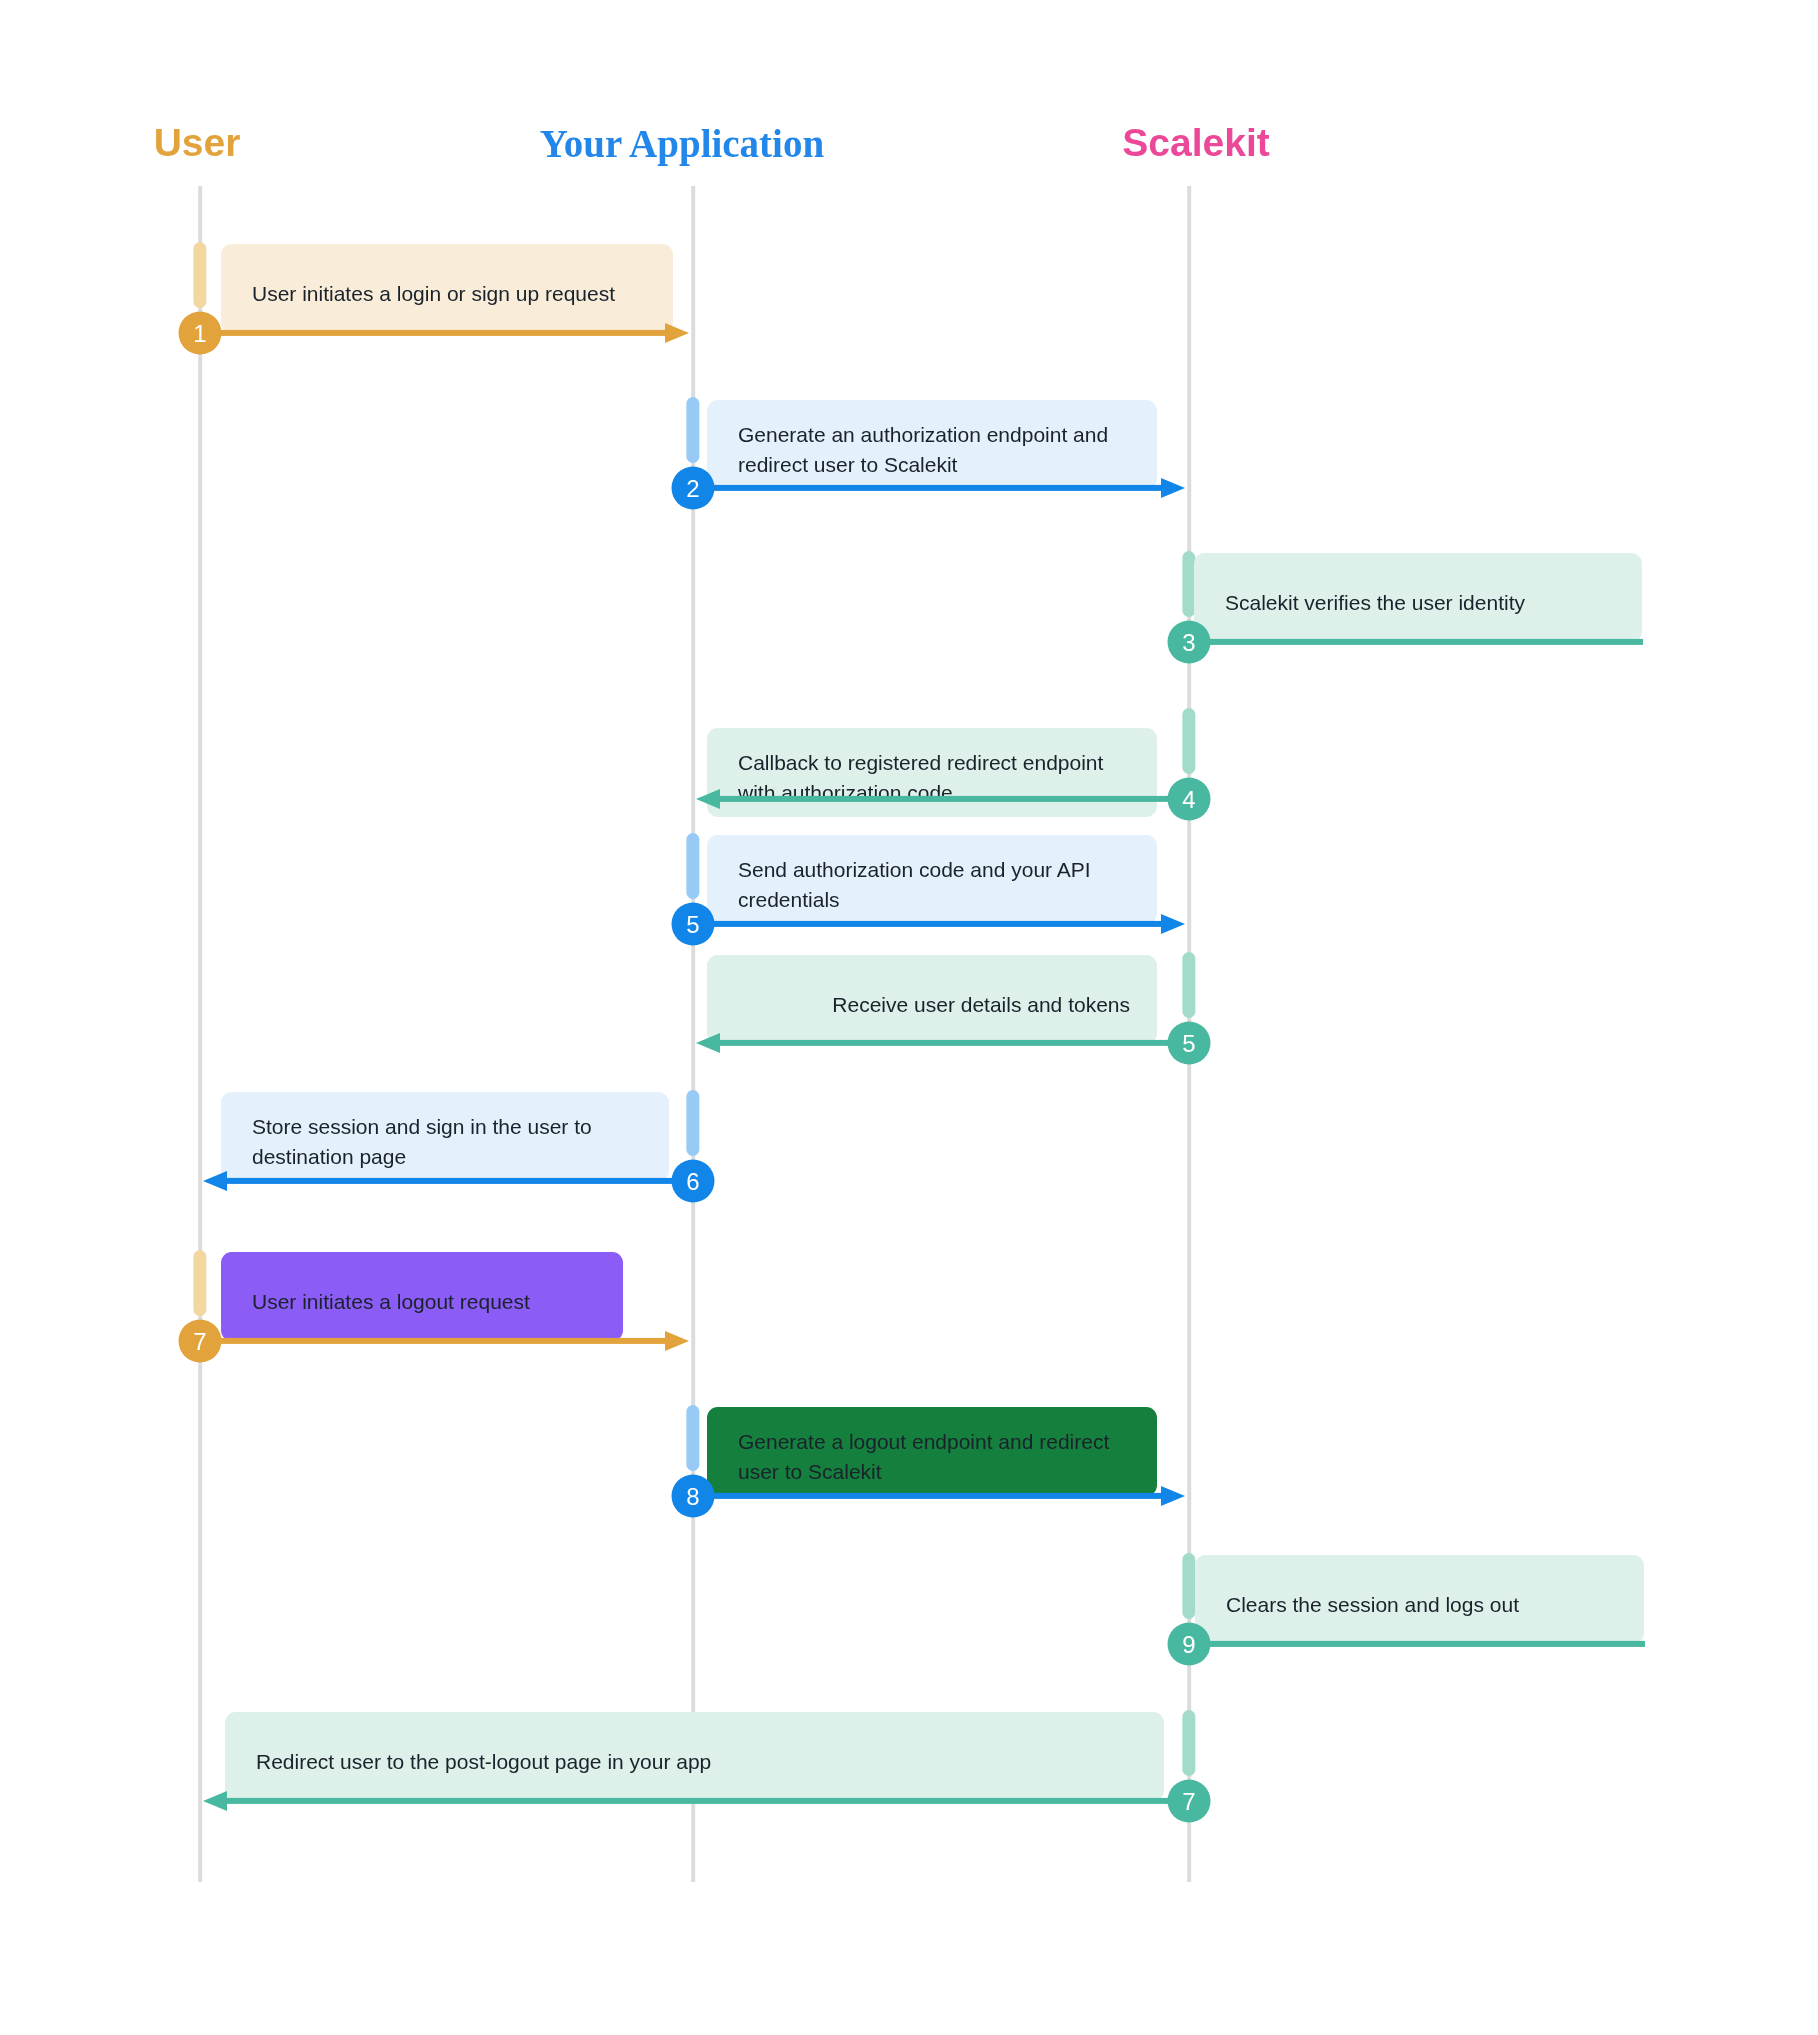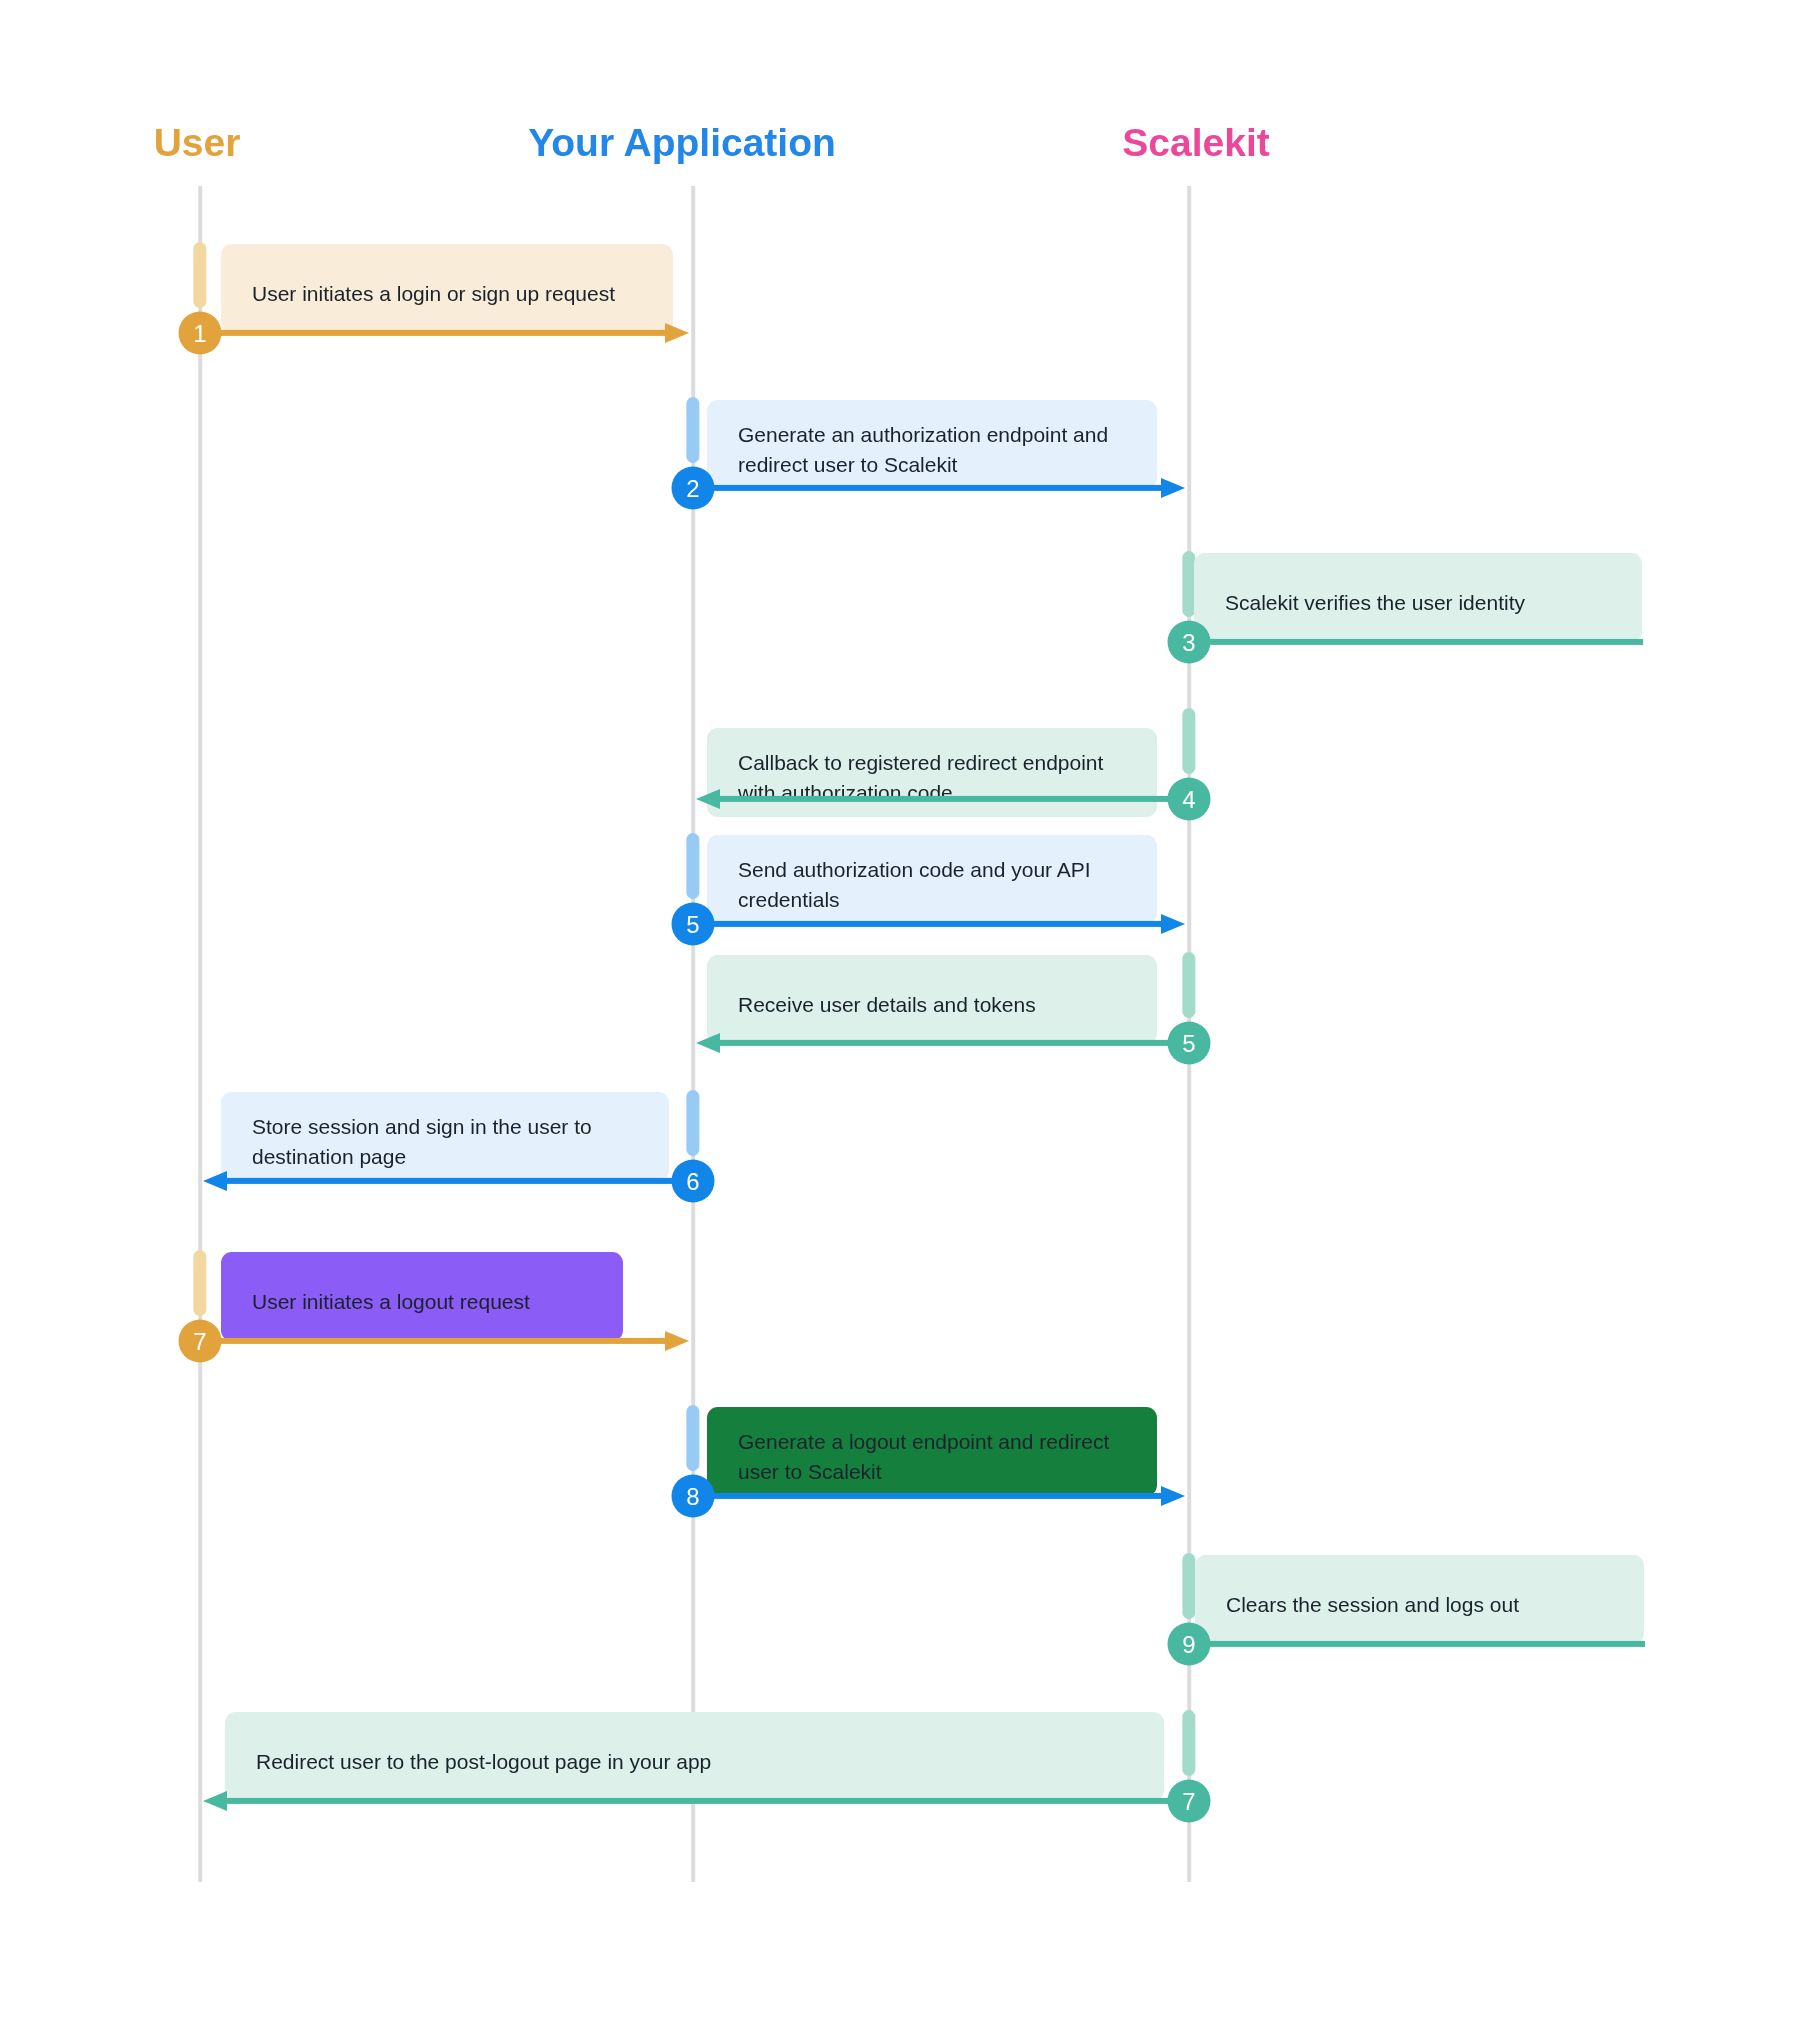--- a/index.html
+++ b/index.html
@@ -74,21 +74,21 @@
     font-size: 24px;
     font-weight: 400;
   }
 </style>
 </head>
 <body>
 
 <div id="diagram">
 
   <div class="actor-label" style="left:197px; color:#E2A33C;">User</div>
-  <div class="actor-label" style="left:682px; color:#2287E8;">Your Application</div>
+  <div class="actor-label" style="left:682px; color:#2287E8;font-family:Liberation Serif, serif;">Your Application</div>
   <div class="actor-label" style="left:1196px; color:#ec4899;">Scalekit</div>
 
   <div class="lifeline" style="left:200px;"></div>
   <div class="lifeline" style="left:693px;"></div>
   <div class="lifeline" style="left:1189px;"></div>
 
   <div id="rows">
       <div class="act-bar" style="left: 200px; top: 242px; background: rgb(242, 215, 160);"></div>
       <div class="msg-box" style="left: 221px; width: 452px; top: 244px; height: 89px; background: rgb(249, 237, 217);">
         <span>User initiates a login or sign up request</span>
@@ -127,21 +127,21 @@
       <div class="act-bar" style="left: 693px; top: 833px; background: rgb(151, 203, 245);"></div>
       <div class="msg-box" style="left: 707px; width: 450px; top: 835px; height: 89px; background: rgb(228, 240, 252);">
         <span>Send authorization code and your API credentials</span>
       </div>
       <div class="arrow-head" style="left: 1161px; top: 924px; border-top: 10.2px solid transparent; border-bottom: 10.2px solid transparent; border-left: 24px solid rgb(17, 134, 232);"></div>
       <div class="msg-line" style="top: 924px; background: rgb(17, 134, 232); left: 693px; width: 473px;"></div>
       <div class="num-badge" style="left: 693px; top: 924px; background: rgb(17, 134, 232);">
         <span>5</span>
       </div>
       <div class="act-bar" style="left: 1189px; top: 952px; background: rgb(163, 219, 203);"></div>
-      <div class="msg-box" style="left: 707px; width: 450px; top: 955px; height: 89px; background: rgb(221, 240, 234);">
+      <div class="msg-box" style="left: 707px; width: 450px; top: 955px; height: 89px; background: rgb(221, 240, 234); justify-content: flex-end;">
         <span>Receive user details and tokens</span>
       </div>
       <div class="arrow-head" style="left: 696px; top: 1043px; border-top: 10.2px solid transparent; border-bottom: 10.2px solid transparent; border-right: 24px solid rgb(72, 184, 160);"></div>
       <div class="msg-line" style="top: 1043px; background: rgb(72, 184, 160); left: 716px; width: 473px;"></div>
       <div class="num-badge" style="left: 1189px; top: 1043px; background: rgb(72, 184, 160);">
         <span>5</span>
       </div>
       <div class="act-bar" style="left: 693px; top: 1090px; background: rgb(151, 203, 245);"></div>
       <div class="msg-box" style="left: 221px; width: 448px; top: 1092px; height: 89px; background: rgb(228, 240, 252);">
         <span>Store session and sign in the user to destination page</span>

